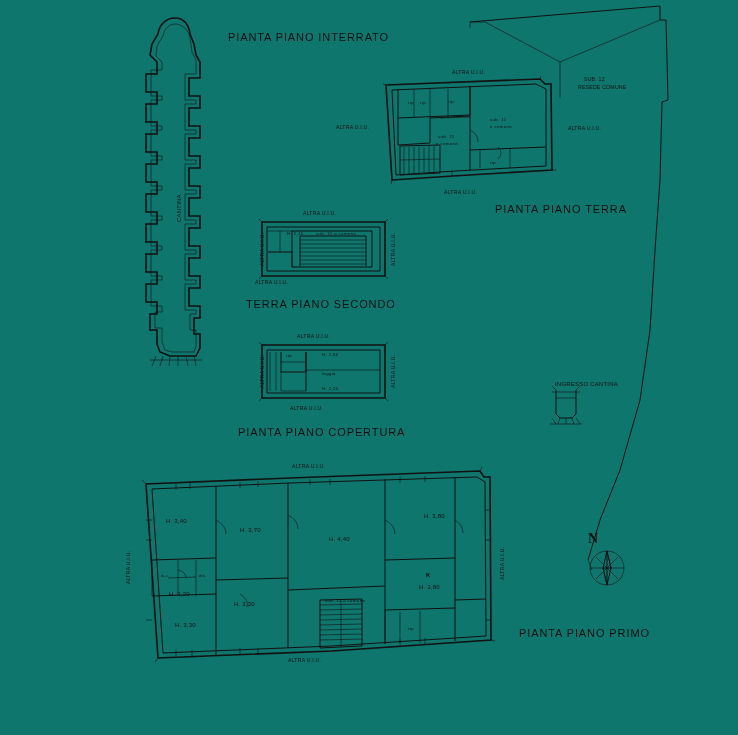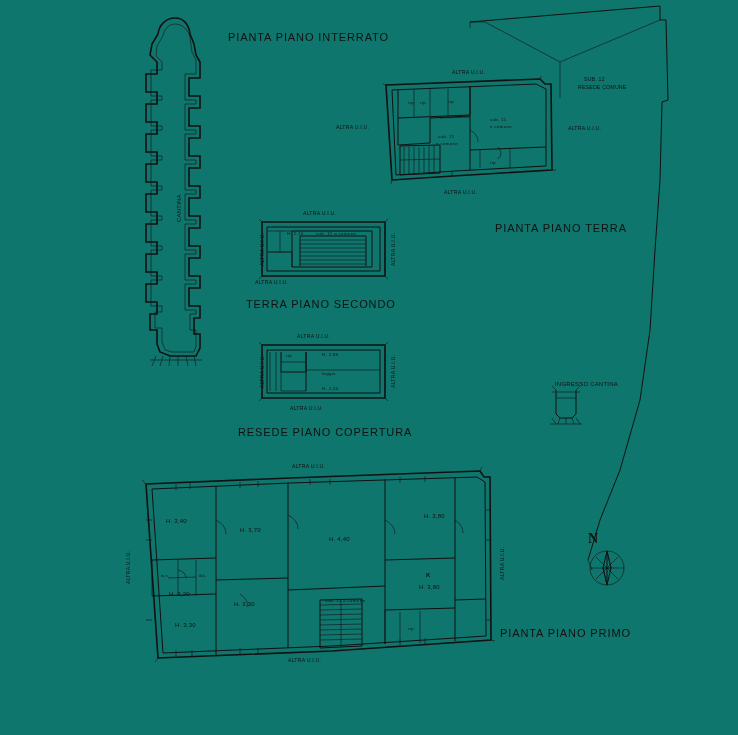--- a/index.html
+++ b/index.html
@@ -253,24 +253,24 @@
       <circle class="ln w05" cx="607" cy="568" r="17"></circle>
       <path class="ln w05" d="M607 551 L607 585 M590 568 L624 568"></path>
       <path class="ln w1" d="M607 551 L611 568 L607 585 L603 568 Z" fill="#ffffff"></path>
       <path class="ln w05" d="M607 551 L611 568 L607 568 Z" fill="#111111"></path>
       <path class="ln w05" d="M607 585 L603 568 L607 568 Z" fill="#111111"></path>
       <path class="ln w05" d="M596 557 L618 579 M618 557 L596 579"></path>
     </g>
   </svg>
 
   <div class="lbl title" style="left:228px; top:31px;">PIANTA PIANO INTERRATO</div>
-  <div class="lbl title" style="left:495px; top:222px;">PIANTA PIANO TERRA</div>
+  <div class="lbl title" style="left:495px; top:203px;">PIANTA PIANO TERRA</div>
   <div class="lbl title" style="left:246px; top:298px;">TERRA PIANO SECONDO</div>
-  <div class="lbl title" style="left:238px; top:426px;">RESEDE PIANO COPERTURA</div>
-  <div class="lbl title" style="left:500px; top:627px;">PIANTA PIANO PRIMO</div>
+  <div class="lbl title" style="left:238px; top:426px;">PIANTA PIANO COPERTURA</div>
+  <div class="lbl title" style="left:519px; top:627px;">PIANTA PIANO PRIMO</div>
 
   <div class="lbl tiny6 rot-l" style="left:176px; top:222px;">CANTINA</div>
 
   <div class="lbl tiny" style="left:584px; top:76px;">SUB. 12</div>
   <div class="lbl tiny" style="left:578px; top:84px;">RESEDE COMUNE</div>
   <div class="lbl tiny6" style="left:555px; top:381px;">INGRESSO CANTINA</div>
 
   <div class="lbl tiny" style="left:452px; top:69px;">ALTRA U.I.U.</div>
   <div class="lbl tiny" style="left:336px; top:124px;">ALTRA U.I.U.</div>
   <div class="lbl tiny" style="left:568px; top:125px;">ALTRA U.I.U.</div>

